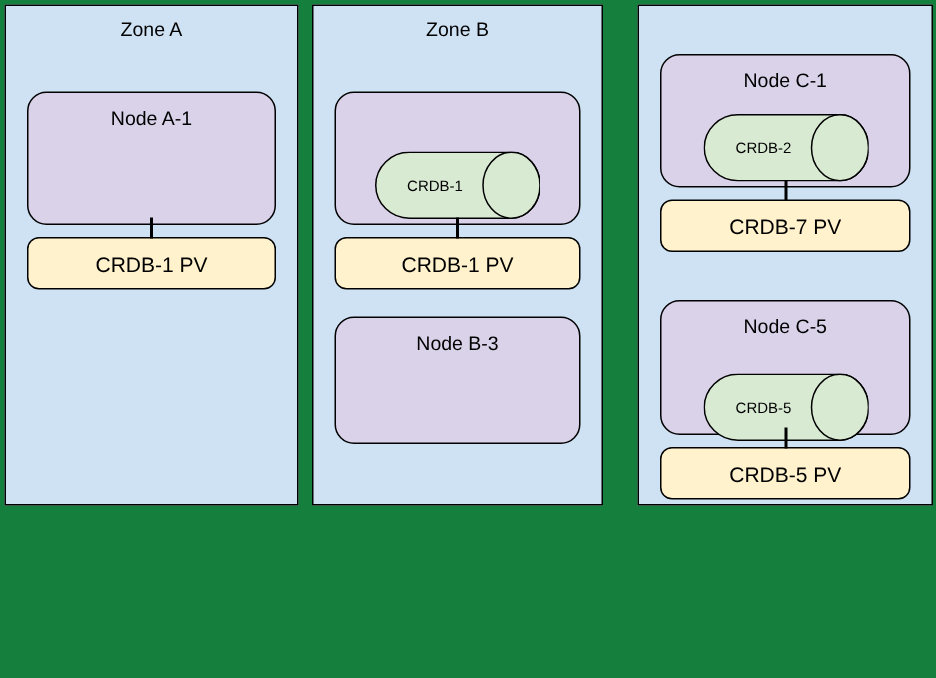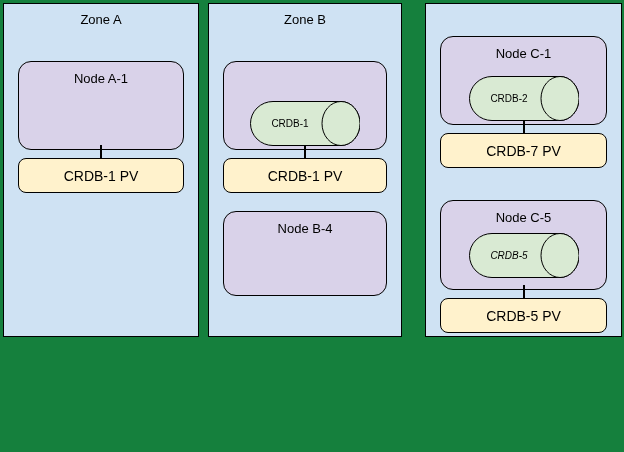--- a/index.html
+++ b/index.html
@@ -47,21 +47,21 @@
     display:flex; align-items:center; justify-content:center;
     font-size:14px;
   }
 
   
   .node-solo { margin:18px 14px 0; height:85px; }
 
   
   .group-2 { margin-top:15px; }
   .group-2 .node { height:90px; }
-  .group-2 .cylinder { top:32px;font-style:italic; }
+  .group-2 .cylinder { top:48px; }
   .group-2 .connector { top:85px; }
 </style>
 </head>
 <body>
 
 <div class="canvas">
 
   <div class="zone zone-a">
     <div class="zone-title">Zone A</div>
     <div class="group">
@@ -82,21 +82,21 @@
             <path d="M 23 0.5 L 91 0.5 A 19 22 0 0 1 91 44.5 L 23 44.5 A 22.5 22 0 0 1 23 0.5 Z" fill="#d9ead3" stroke="#000" stroke-width="1"></path>
             <ellipse cx="91" cy="22.5" rx="19" ry="22" fill="#d9ead3" stroke="#000" stroke-width="1"></ellipse>
             <text x="40" y="26" text-anchor="middle" font-size="10" fill="#000">CRDB-1</text>
           </svg>
         </div>
       </div>
       <div class="connector"></div>
       <div class="pv">CRDB-1 PV</div>
     </div>
     <div class="node node-solo">
-      <div class="node-title">Node B-4</div>
+      <div class="node-title">Node B-3</div>
     </div>
   </div>
 
   <div class="zone zone-c">
     <div class="group">
       <div class="node">
         <div class="node-title">Node C-1</div>
         <div class="cylinder">
           <svg width="110" height="45" viewBox="0 0 110 45">
             <path d="M 23 0.5 L 91 0.5 A 19 22 0 0 1 91 44.5 L 23 44.5 A 22.5 22 0 0 1 23 0.5 Z" fill="#d9ead3" stroke="#000" stroke-width="1"></path>

